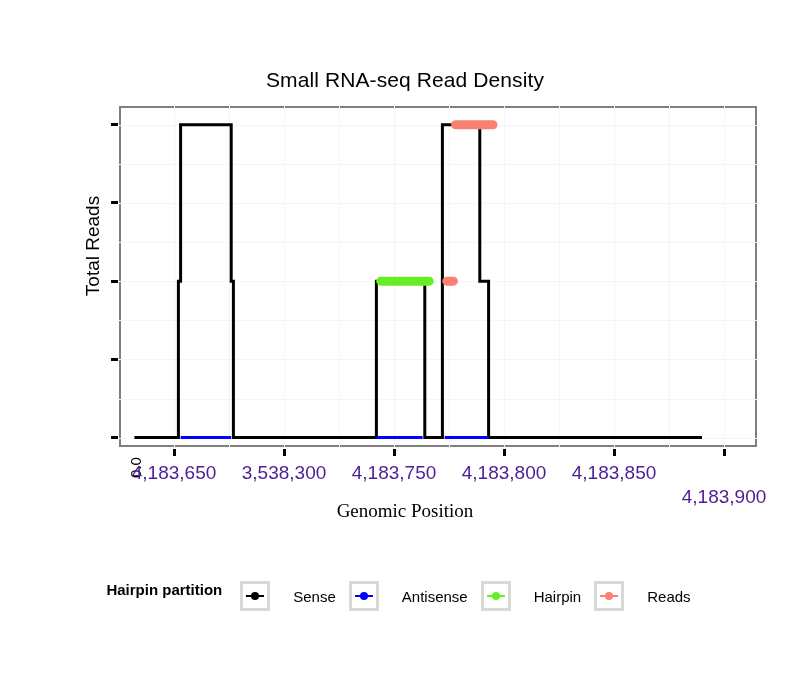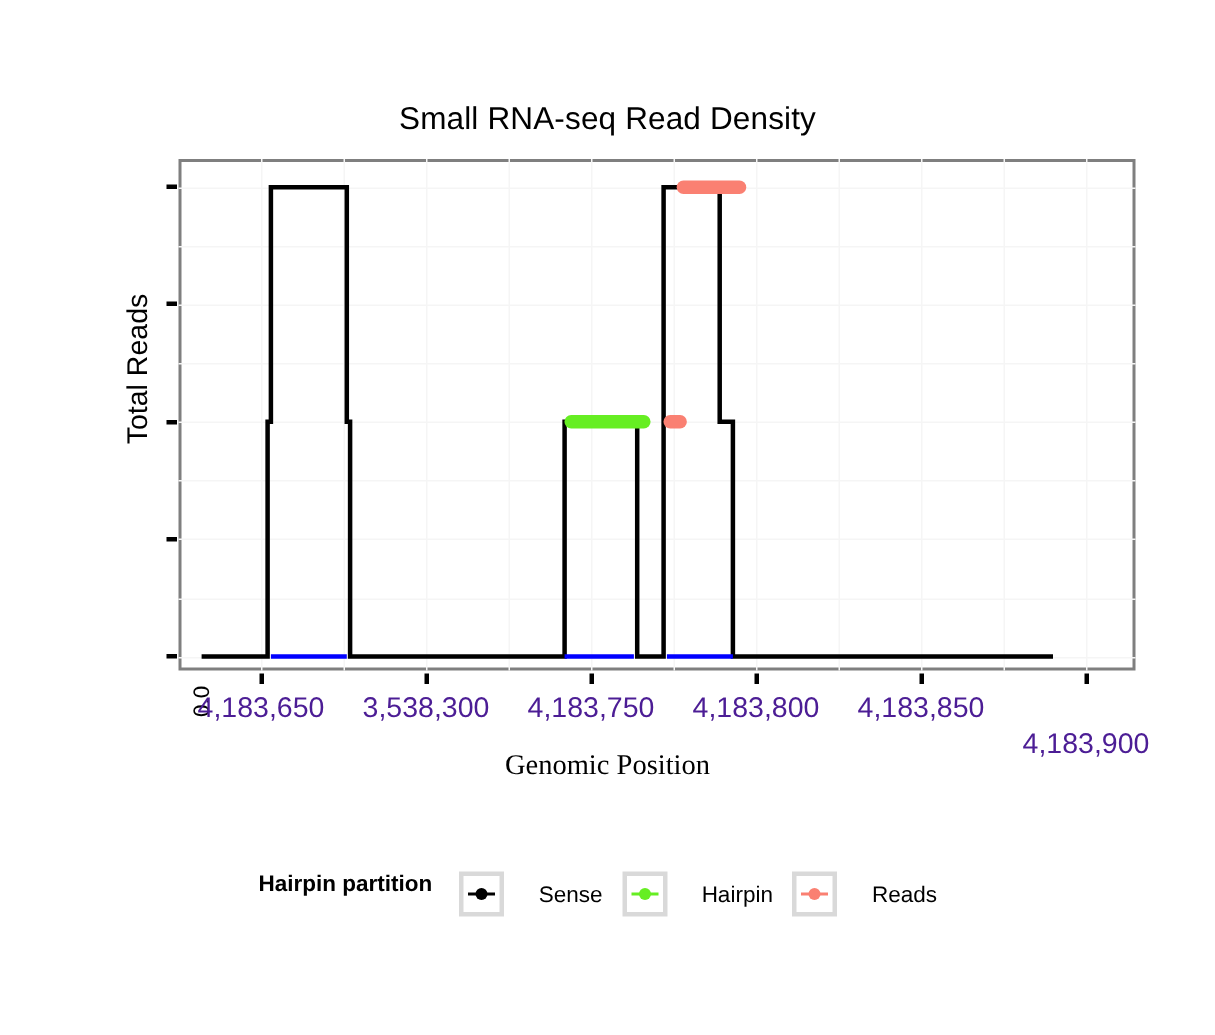--- a/index.html
+++ b/index.html
@@ -146,20 +146,27 @@
     <div id="legend-items" style="display:flex;align-items:center;">
         <div class="legend-item">
           <div class="legend-key">
             <div class="kline" style="background: rgb(0, 0, 0);"></div>
             <div class="kdot" style="background: rgb(0, 0, 0);"></div>
           </div>
           <span class="legend-label">Sense</span>
         </div>
         <div class="legend-item">
           <div class="legend-key">
+            <div class="kline" style="background: rgb(0, 0, 255);"></div>
+            <div class="kdot" style="background: rgb(0, 0, 255);"></div>
+          </div>
+          <span class="legend-label">Antisense</span>
+        </div>
+        <div class="legend-item">
+          <div class="legend-key">
             <div class="kline" style="background: rgb(102, 238, 34);"></div>
             <div class="kdot" style="background: rgb(102, 238, 34);"></div>
           </div>
           <span class="legend-label">Hairpin</span>
         </div>
         <div class="legend-item">
           <div class="legend-key">
             <div class="kline" style="background: rgb(250, 128, 114);"></div>
             <div class="kdot" style="background: rgb(250, 128, 114);"></div>
           </div>

